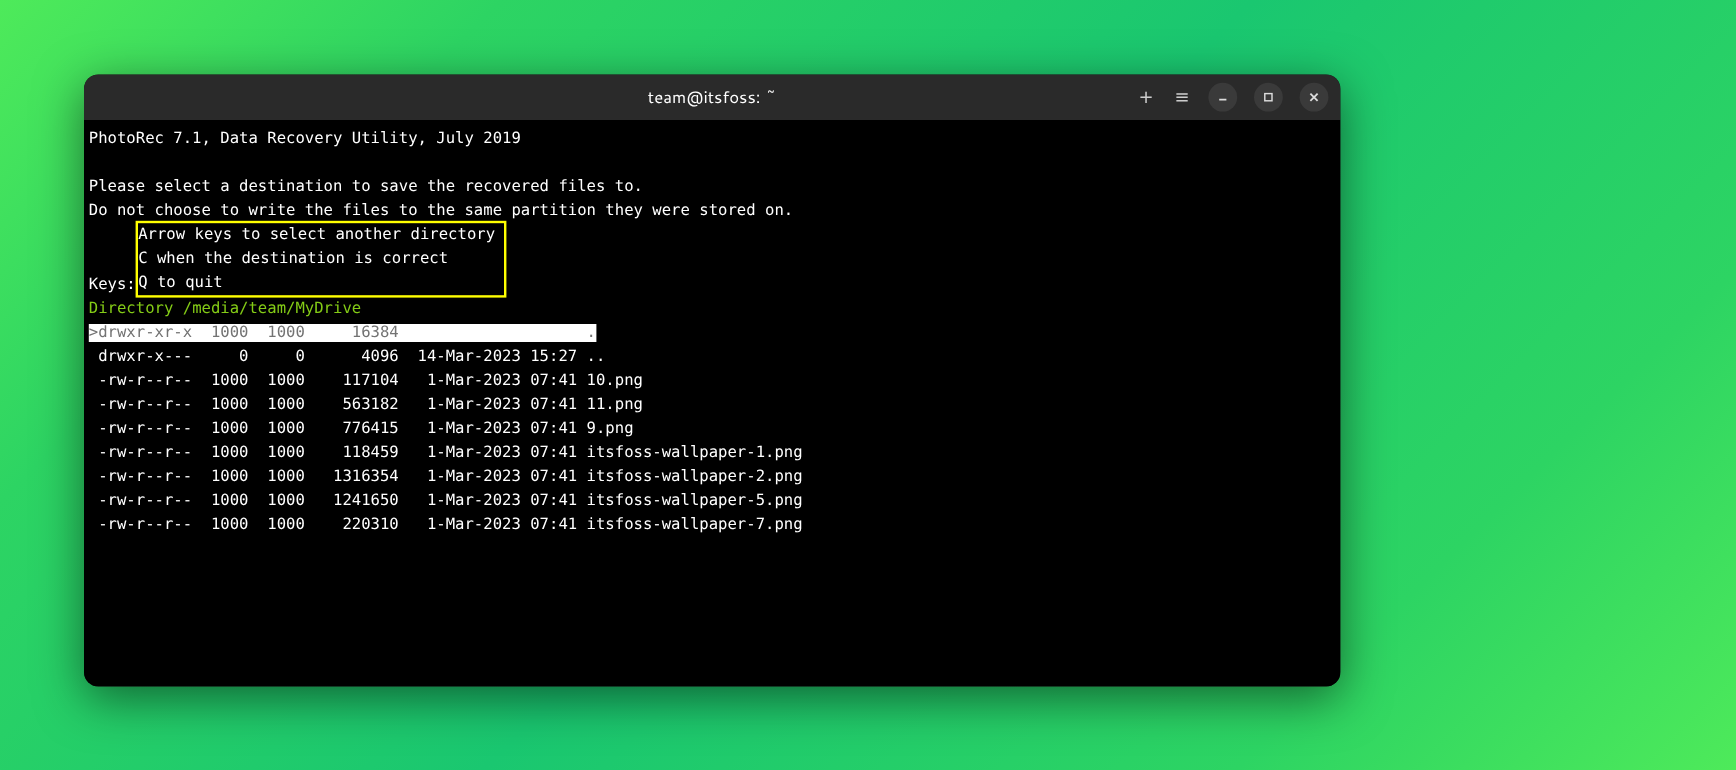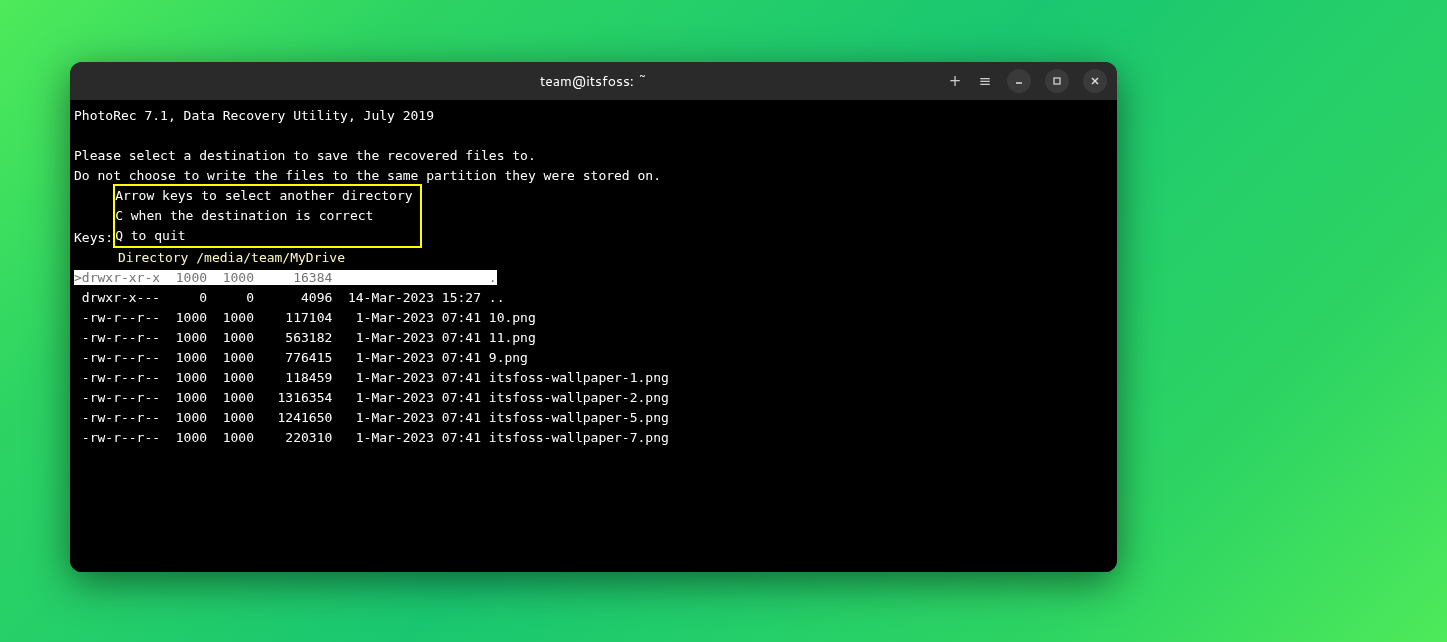--- a/index.html
+++ b/index.html
@@ -74,21 +74,21 @@
       flex: 1;
       background: #000000;
       padding: 6px 4px;
       color: #ffffff;
       font-size: 13px;
       line-height: 20px;
       white-space: pre;
       overflow: hidden;
     }
     .line { display: block; height: 20px; }
-    .yellow { color: #fef9c3; margin-left: 44px; }
+    .yellow { color: #84cc16; }
     .bold { font-weight: normal; }
     .inverted { background: #ffffff; color: #737373; }
     .keys-highlight {
       border: 2px solid #ffff00;
       display: inline-block;
       padding: 0;
       margin-top: -2px;
     }
     .keys-row { display: flex; align-items: flex-end; }
   </style>

